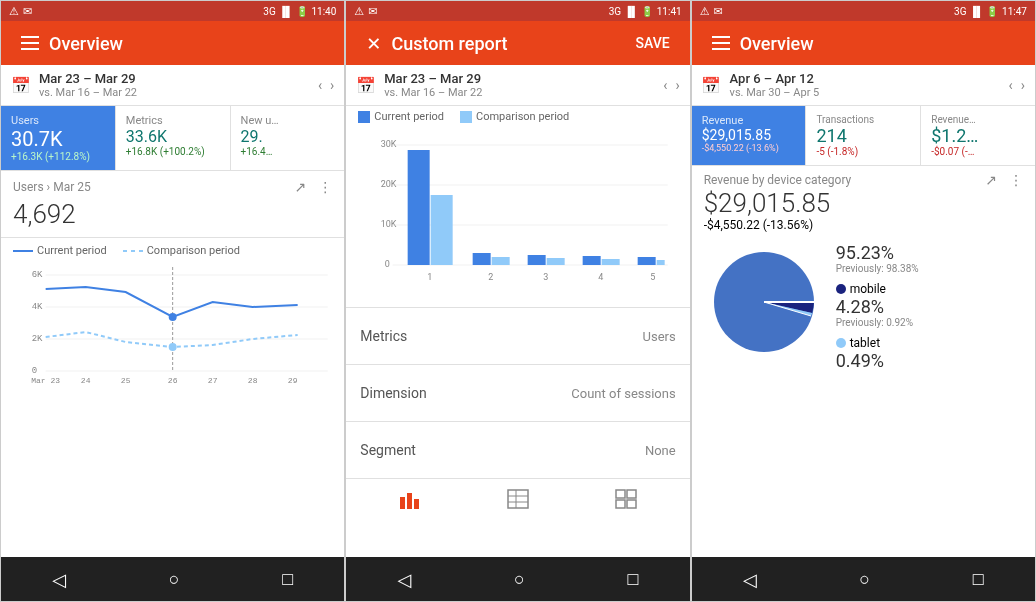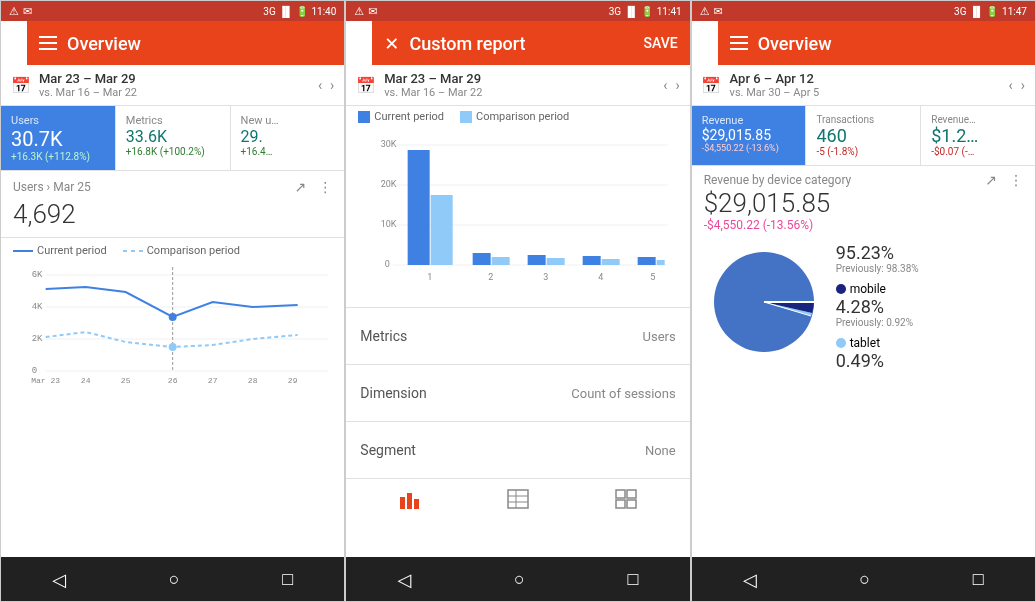--- a/index.html
+++ b/index.html
@@ -37,26 +37,25 @@
       justify-content: space-between;
       align-items: center;
       height: 20px;
     }
     .status-left { display: flex; align-items: center; gap: 4px; }
     .status-right { display: flex; align-items: center; gap: 3px; font-size: 10px; }
     
     .app-bar {
       background: #e8431a;
       color: #fff;
-      padding: 8px 12px;
+      padding: 8px 20px;
       display: flex;
       align-items: center;
       justify-content: space-between;
       height: 44px;
-      margin-left: 26px;
     }
     .app-bar-title {
       font-size: 18px;
       font-weight: 500;
       color: #fff;
     }
     .app-bar-left { display: flex; align-items: center; gap: 10px; }
     .app-bar-right { display: flex; align-items: center; gap: 8px; }
     
     .content {
@@ -506,40 +505,40 @@
       </div>
 
       <div class="metrics-row">
         <div class="metric-box highlight">
           <div class="metric-label">Revenue</div>
           <div class="metric-value" style="font-size:14px;">$29,015.85</div>
           <div class="metric-change" style="color:#ffcdd2;font-size:9px;">-$4,550.22 (-13.6%)</div>
         </div>
         <div class="metric-box">
           <div class="metric-label" style="font-size:10px;">Transactions</div>
-          <div class="metric-value" style="font-size:18px;">460</div>
+          <div class="metric-value" style="font-size:18px;">214</div>
           <div class="metric-change negative" style="font-size:10px;">-5 (-1.8%)</div>
         </div>
         <div class="metric-box">
           <div class="metric-label" style="font-size:10px;">Revenue…</div>
           <div class="metric-value" style="font-size:18px;">$1.2…</div>
           <div class="metric-change negative" style="font-size:10px;">-$0.07 (-…</div>
         </div>
       </div>
 
       <div class="revenue-section">
         <div class="revenue-header">
           <span>Revenue by device category</span>
           <div class="revenue-header-right">
             <span style="font-size:14px;">↗</span>
             <span style="font-size:14px;">⋮</span>
           </div>
         </div>
         <div class="big-revenue">$29,015.85</div>
-        <div style="font-size:12px;color:#ec4899;">-$4,550.22 (-13.56%)</div>
+        <div style="font-size:12px;color:#000000;">-$4,550.22 (-13.56%)</div>
       </div>
 
       <div class="pie-section">
         <div class="pie-container">
           <svg width="120" height="120" viewBox="0 0 120 120">
 
             <circle cx="60" cy="60" r="50" fill="#4472C4"></circle>
 
             <path d="M60,60 L110,60 A50,50 0 0,1 108,71 Z" fill="#1a237e"></path>
 

